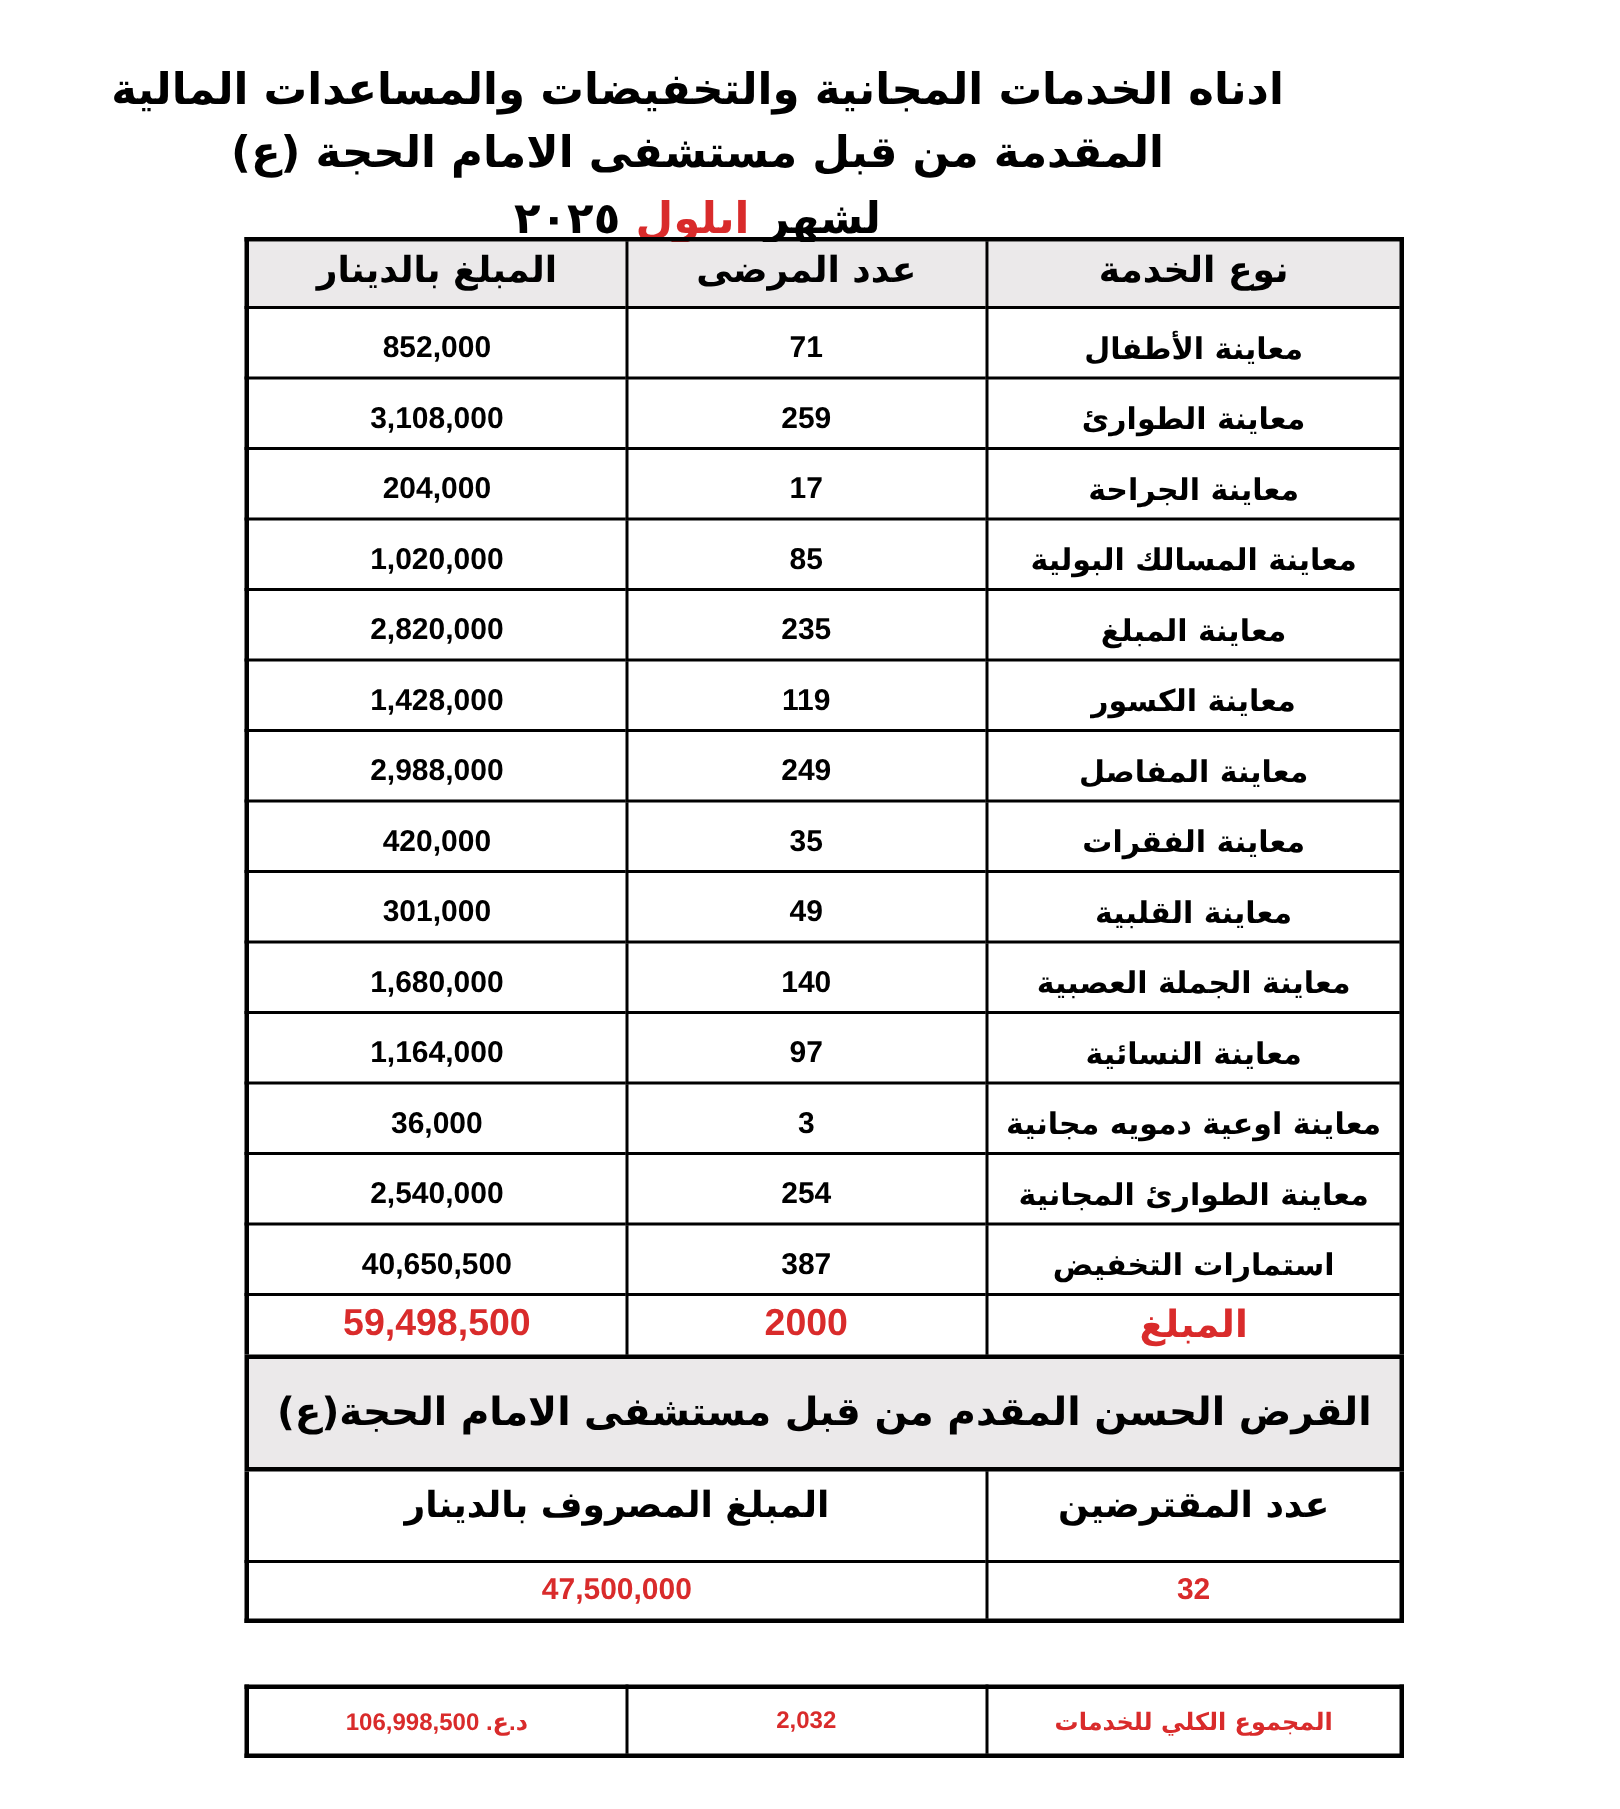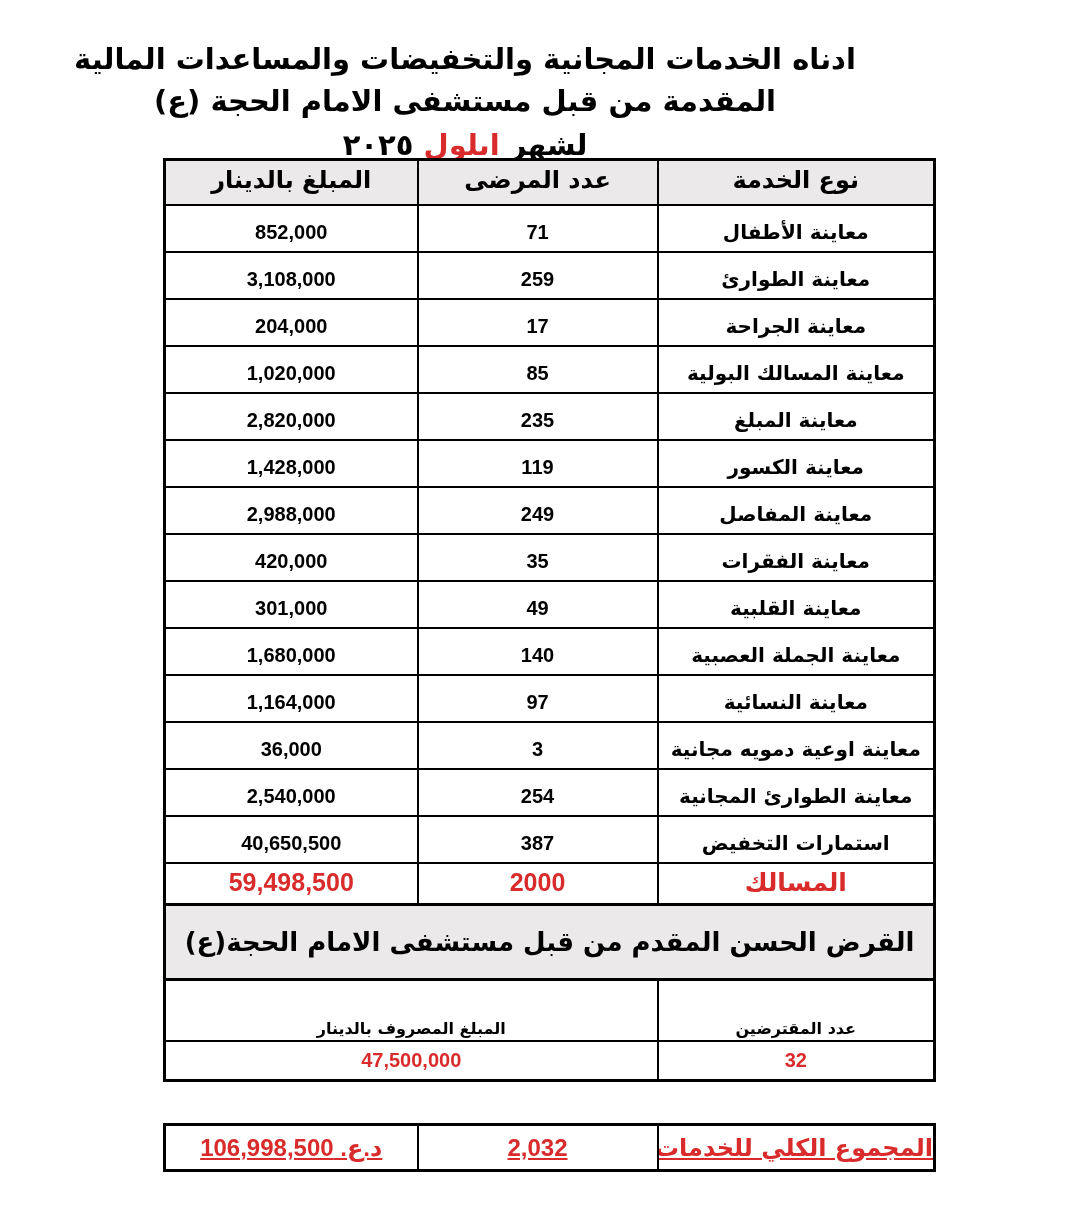--- a/index.html
+++ b/index.html
@@ -81,36 +81,35 @@
   tr.band-row { height: 75px; }
   tr.band-row td {
     background: var(--header-gray, #ebe9ea);
     font-size: 26px;
     vertical-align: middle;
     border-top: 3px solid var(--border-black, #000);
     border-bottom: 3px solid var(--border-black, #000);
   }
   tr.loan-head-row { height: 61px; }
   tr.loan-head-row td {
-    font-size: 16px;
+    font-size: 24px;
     vertical-align: bottom;
-    padding-bottom: 2px;
+    padding-bottom: 23px;
   }
   tr.loan-data-row { height: 40px; }
   tr.loan-data-row td {
     font-size: 20px;
     vertical-align: middle;
     color: var(--accent-red, #d92b2b);
   }
   tr.grand-row { height: 46px; }
   tr.grand-row td {
-    font-size: 24px;
+    font-size: 16px;
     vertical-align: middle;
     color: var(--accent-red, #d92b2b);
-    text-decoration: underline;
   }
   .num {
     font-family: "Liberation Sans", "DejaVu Sans", sans-serif;
     font-weight: bold;
   }
 </style>
 </head>
 <body>
 
 <div class="title-block">
@@ -198,21 +197,21 @@
     <td>معاينة الطوارئ المجانية</td>
     <td class="num">254</td>
     <td class="num">2,540,000</td>
   </tr>
   <tr class="data-row">
     <td>استمارات التخفيض</td>
     <td class="num">387</td>
     <td class="num">40,650,500</td>
   </tr>
   <tr class="total-row">
-    <td>المسالك</td>
+    <td>المبلغ</td>
     <td class="num">2000</td>
     <td class="num">59,498,500</td>
   </tr>
   <tr class="band-row">
     <td colspan="3">القرض الحسن المقدم من قبل مستشفى الامام الحجة(ع)</td>
   </tr>
   <tr class="loan-head-row">
     <td>عدد المقترضين</td>
     <td colspan="2">المبلغ المصروف بالدينار</td>
   </tr>

